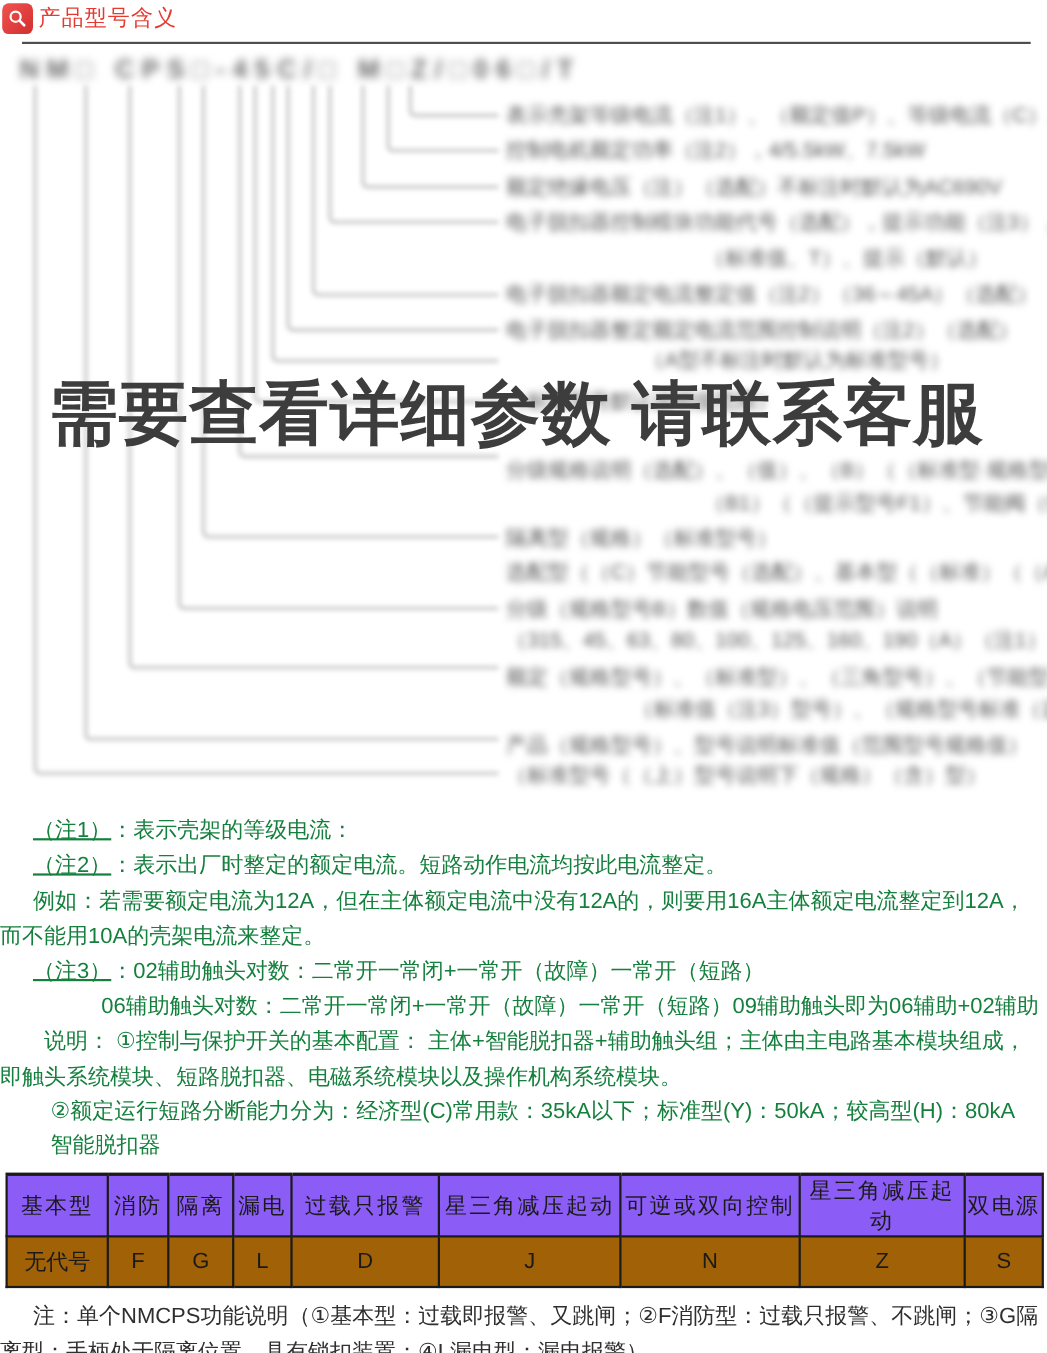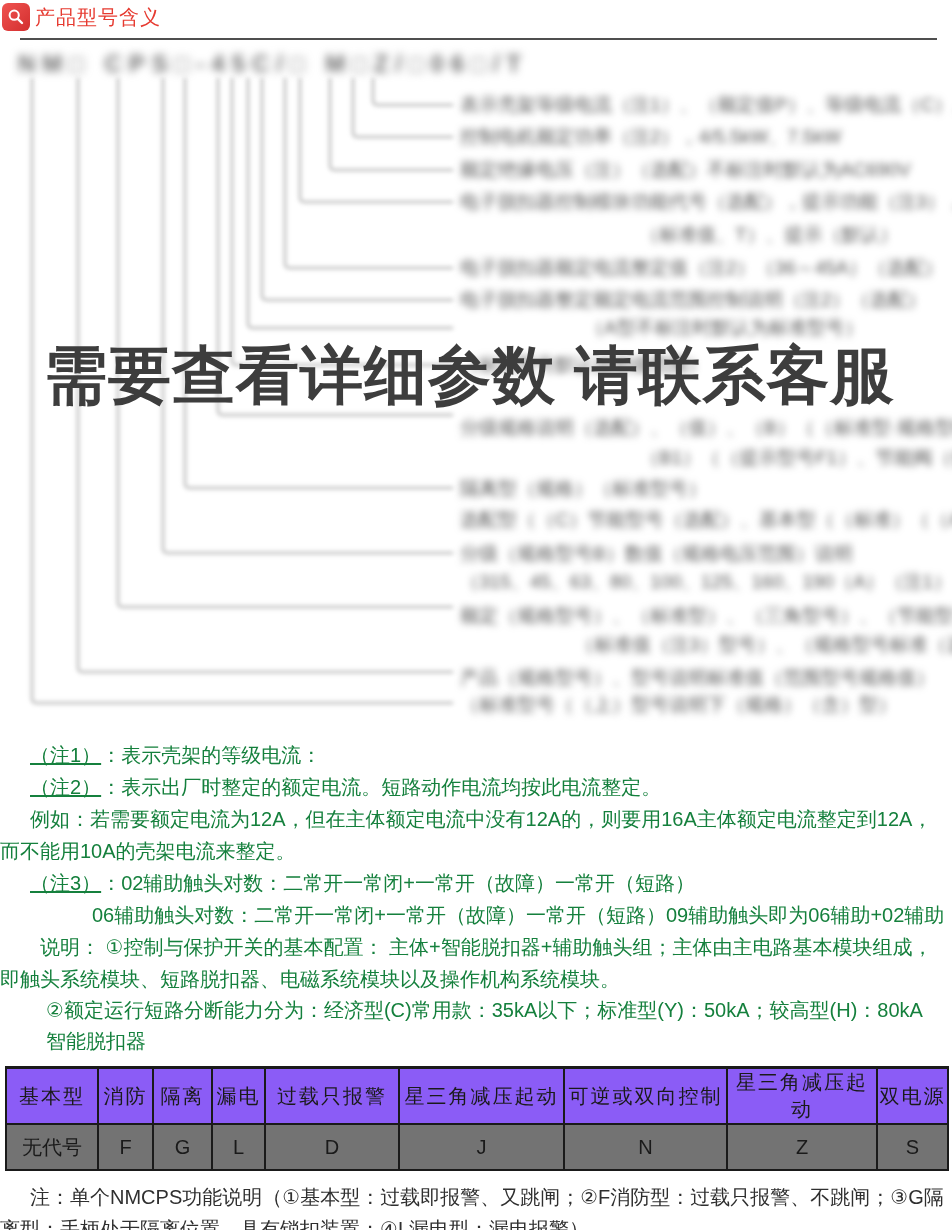--- a/index.html
+++ b/index.html
@@ -32,21 +32,21 @@
   .p-d1{height:63px;text-indent:40px;}
   .p-d2,.p-d3{height:31px;text-indent:46px;}
   .note-label{text-decoration:underline;}
 
   
   .func-table{position:absolute;left:5px;top:1066px;width:942px;border-collapse:collapse;
     table-layout:fixed;color:#1a1a1a;}
   .func-table th,.func-table td{border:2px solid #1a1a1a;text-align:center;vertical-align:middle;
     font-size:20px;font-weight:400;padding:0;}
   .func-table th{background:#8b5cf6;height:46px;letter-spacing:2px;border-top:3px solid #1a1a1a;}
-  .func-table td{height:44px;background:#737373;}
+  .func-table td{height:44px;background:#a16207;}
 
   
   .footnote{position:absolute;left:0;top:1182px;width:952px;margin:0;font-size:20px;
     line-height:31.5px;color:#2f2f2f;text-indent:30px;}
 </style>
 </head>
 <body>
 
 <div class="page">
 

